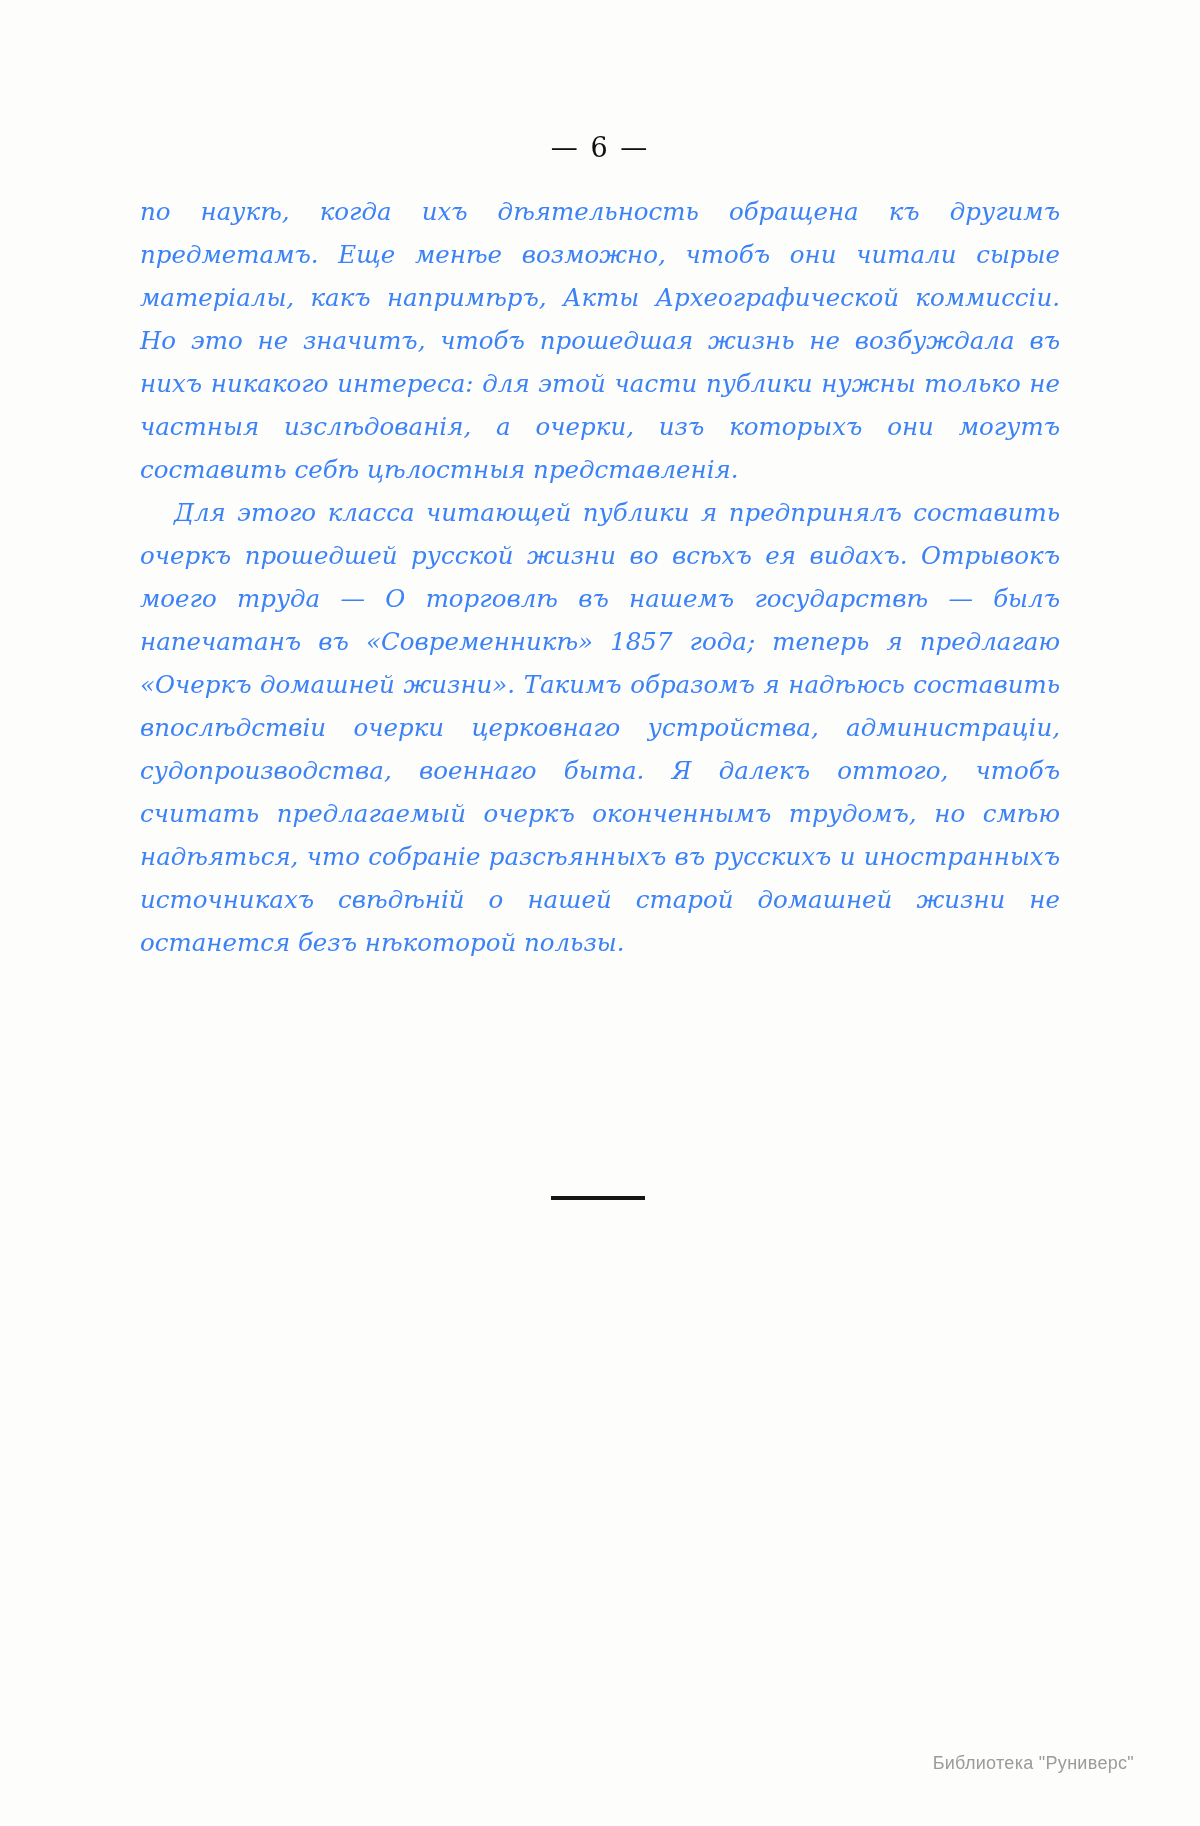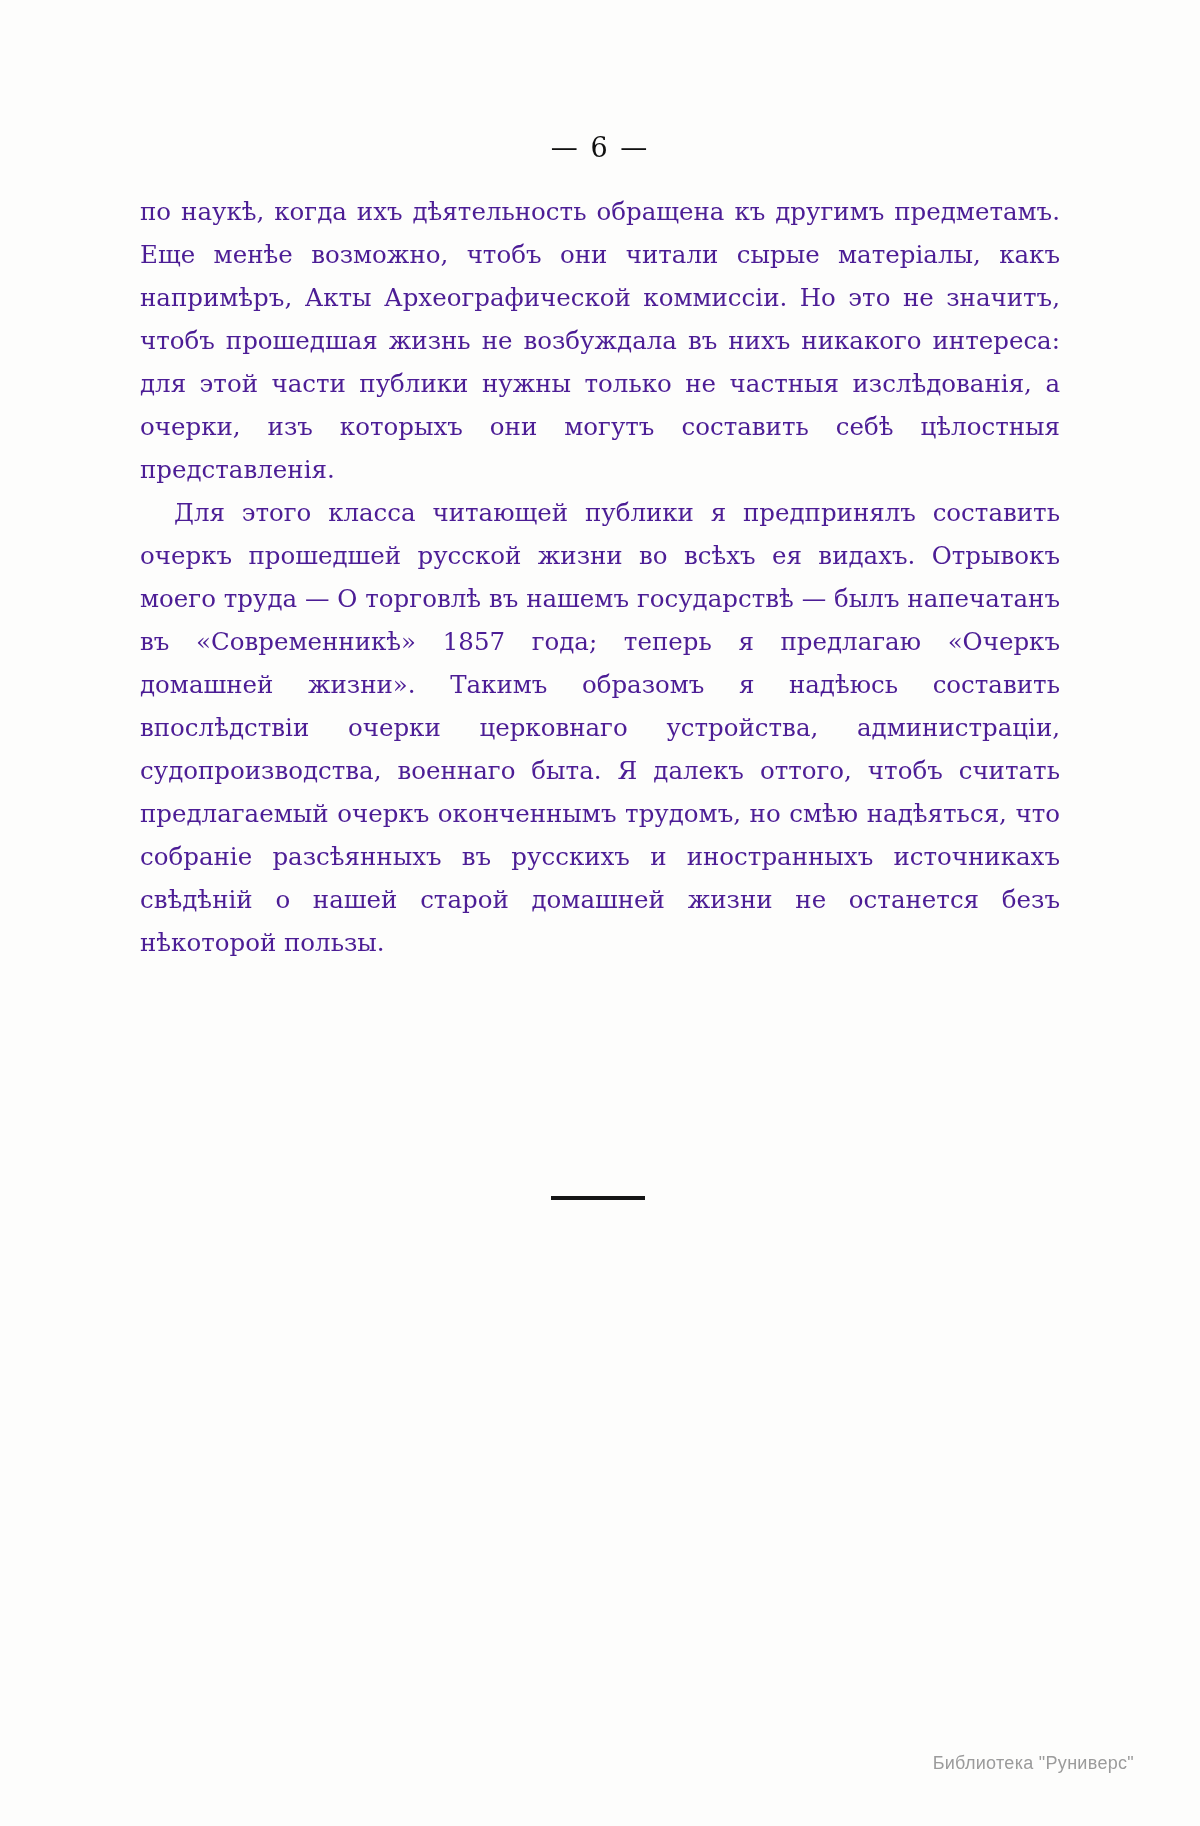--- a/index.html
+++ b/index.html
@@ -40,22 +40,23 @@
     top: 190px;
     width: 920px;
   }
   .para {
     margin: 0 0 0 0;
     font-family: "DejaVu Serif", serif;
     font-size: 24.5px;
     line-height: 43px;
     text-align: justify;
     text-justify: inter-word;
-    color: #4c1d95;
+    color: #3b82f6;
     hyphens: manual;
+    font-style: italic;
   }
   .para.indent {
     text-indent: 34px;
   }
   .rule {
     position: absolute;
     left: 551px;
     top: 1196px;
     width: 94px;
     height: 4px;

